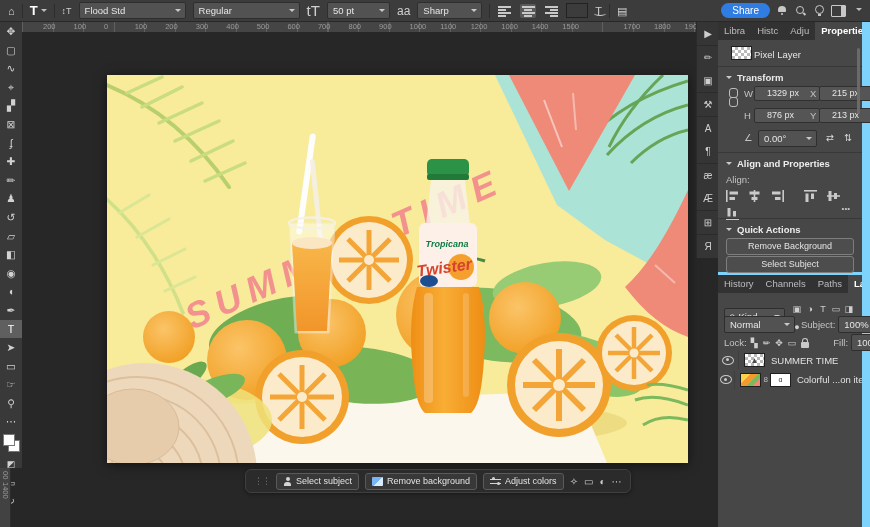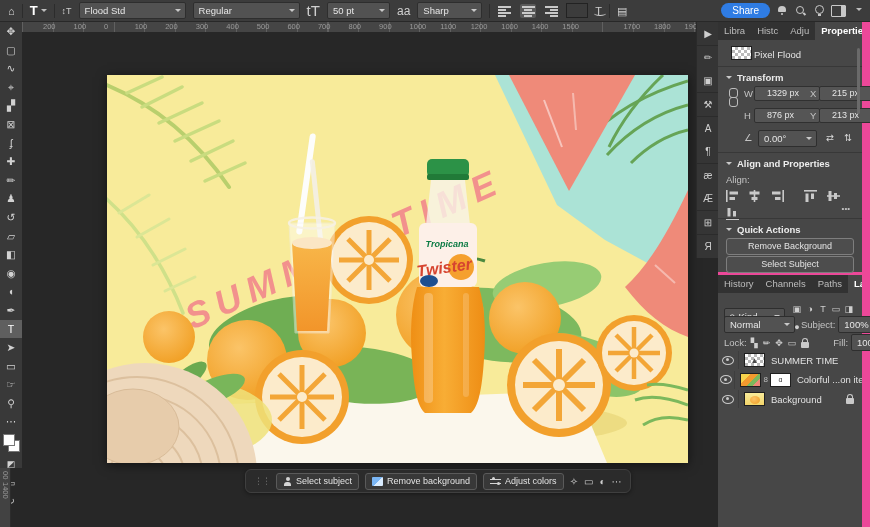--- a/index.html
+++ b/index.html
@@ -67,21 +67,21 @@
   .ico-sliders{position:relative;width:11px;height:9px;
     background:linear-gradient(#d5d5d5,#d5d5d5) 0 2px/11px 1.4px no-repeat,linear-gradient(#d5d5d5,#d5d5d5) 0 6.5px/11px 1.4px no-repeat;}
   .ico-sliders::before{content:"";position:absolute;left:2px;top:0.5px;width:3px;height:3px;border-radius:50%;background:#d5d5d5;}
   .ico-sliders::after{content:"";position:absolute;left:6.5px;top:5px;width:3px;height:3px;border-radius:50%;background:#d5d5d5;}
   .tb-ico{color:#cfcfcf;font-size:10px;}
   
   #dock{position:absolute;left:696px;top:22px;width:22px;background:#353535;border-left:1px solid #2a2a2a;border-right:1px solid #242424;}
   .dock-ico{width:22px;height:23px;line-height:23px;text-align:center;font-size:10px;color:#cfcfcf;}
   .dock-ico.sep{border-bottom:1px solid #2b2b2b;}
   
-  #right-panel{position:absolute;left:718px;top:22px;width:152px;height:505px;background:#ec4899;}
+  #right-panel{position:absolute;left:718px;top:22px;width:152px;height:505px;background:#7dd3fc;}
   .panel{position:absolute;left:0;width:144px;background:#474747;}
   .tabbar{display:flex;align-items:stretch;height:18px;background:#323232;font-size:9.5px;color:#bdbdbd;overflow:hidden;}
   .tabbar .tab{padding:0 6px;line-height:18px;white-space:nowrap;}
   .tabbar .tab.active{background:#474747;color:#fff;font-weight:bold;}
   .sec-h{position:absolute;left:8px;font-size:9.5px;font-weight:bold;color:#ececec;display:flex;align-items:center;gap:5px;}
   .vcaret{width:0;height:0;border:3.5px solid transparent;border-top-color:#c9c9c9;margin-top:3px;}
   .plabel{position:absolute;font-size:9.5px;color:#c4c4c4;}
   .pfield{position:absolute;height:13px;line-height:13px;background:#555;border:1px solid #303030;border-radius:2px;
     font-size:9px;color:#e6e6e6;padding:0 12px;white-space:nowrap;}
   .pdivider{position:absolute;left:0;width:144px;height:1px;background:#383838;}
@@ -425,21 +425,21 @@
 
     <div class="panel" id="props-panel" style="top:0;height:250px;">
       <div class="tabbar">
         <span class="tab">Libra</span>
         <span class="tab">Histc</span>
         <span class="tab">Adju</span>
         <span class="tab active">Properties</span>
 
       </div>
       <span class="th checker" style="position:absolute;left:8px;top:24px;"><span class="blob"></span></span>
-      <span class="plabel" style="left:36px;top:27px;color:#e6e6e6;">Pixel Flood</span>
+      <span class="plabel" style="left:36px;top:27px;color:#e6e6e6;">Pixel Layer</span>
       <div class="pdivider" style="top:44px;"></div>
 
       <div class="sec-h" style="top:50px;">
         <span class="vcaret"></span>
         <span>Transform</span>
       </div>
       <span class="chain-ico" style="left:10px;top:66px;"></span>
       <span class="plabel" style="left:26px;top:66px;">W</span>
       <span class="pfield" style="left:36px;top:64px;width:40px;">1329 px</span>
       <span class="plabel" style="left:92px;top:66px;">X</span>
@@ -547,25 +547,17 @@
           </div>
           <div class="lrow">
             <span class="eyewrap">
               <span class="eye"></span>
             </span>
             <span class="th art"></span>
             <span class="chain8">8</span>
             <span class="th mask">ɑ</span>
             <span class="lname">Colorful ...on items</span>
           </div>
-          <div class="lrow">
-            <span class="eyewrap">
-              <span class="eye"></span>
-            </span>
-            <span class="th bgth"></span>
-            <span class="lname">Background</span>
-            <span class="lock-ico row-lock"></span>
-          </div>
         </div>
 
     </div>
   </div>
 </div>
 
 </body></html>

